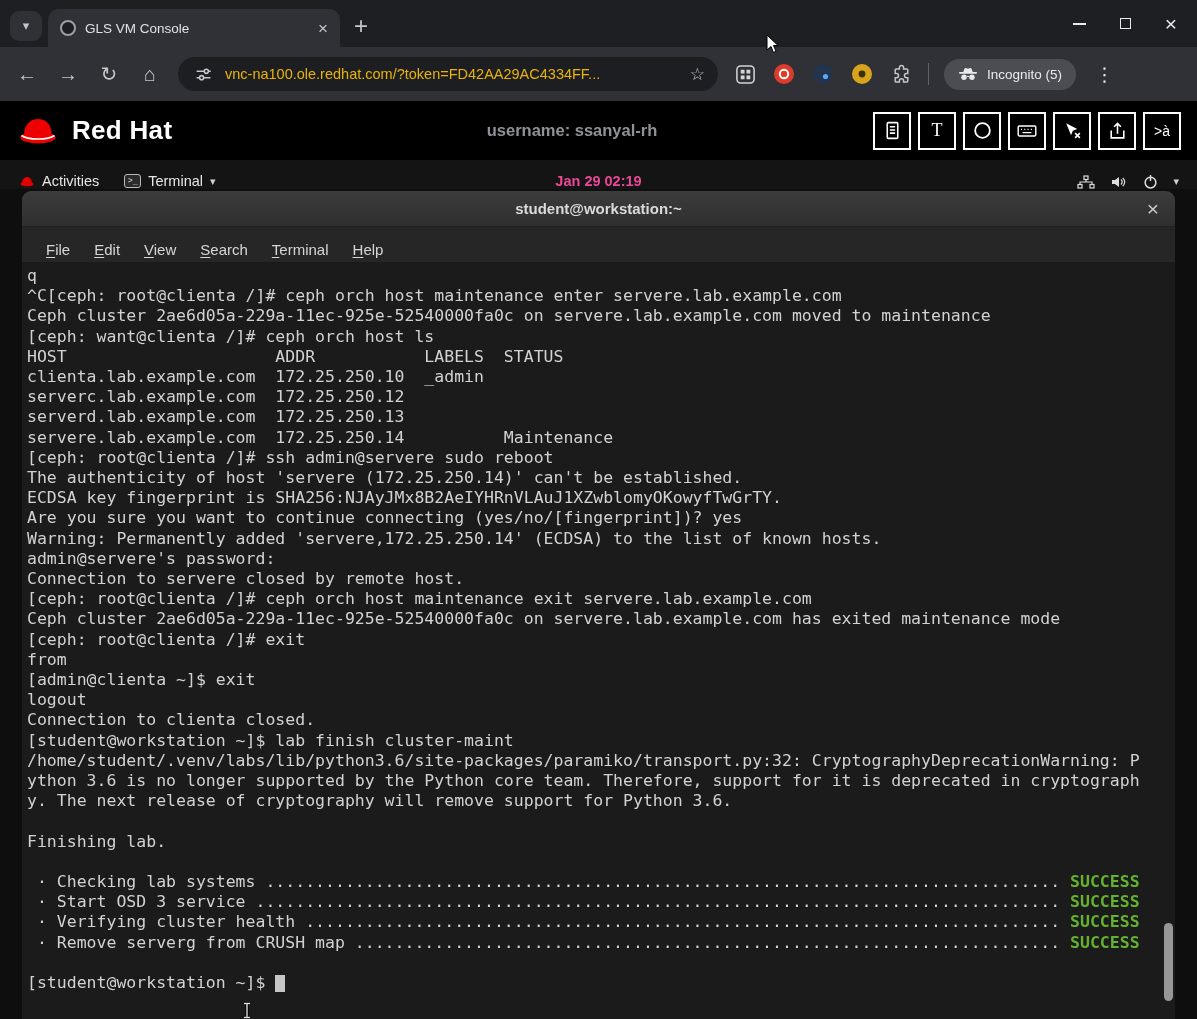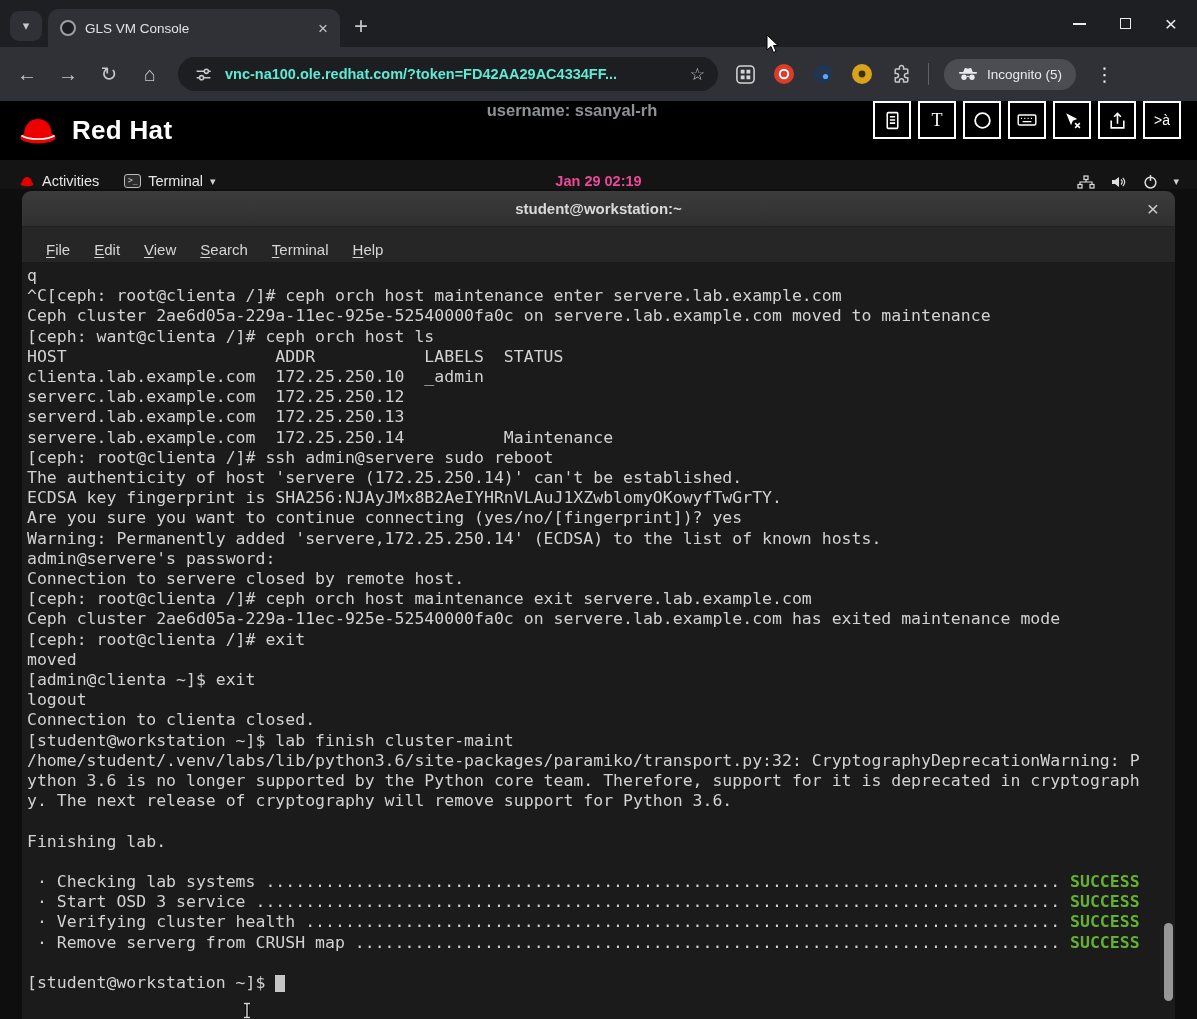--- a/index.html
+++ b/index.html
@@ -20,30 +20,30 @@
   .win-controls{margin-left:auto;display:flex;align-items:center;gap:34px;padding:0 10px;align-self:center;color:#e8eaed;}
   .wc-min{width:13px;height:2px;background:#e8eaed;display:inline-block;}
   .wc-max{width:11px;height:11px;border:1.5px solid #e8eaed;display:inline-block;}
   .wc-close{font-size:21px;line-height:1;}
 
   
   .toolbar{height:54px;background:#303136;display:flex;align-items:center;padding:0 14px;gap:15px;}
   .nav-btn{color:#c7c7c7;font-size:20px;width:26px;text-align:center;line-height:1;}
   .addressbar{width:540px;height:34px;background:#1d1e22;border-radius:17px;display:flex;align-items:center;
     padding:0 13px;gap:10px;}
-  .url{flex:1;color:#5eead4;font-size:14.5px;white-space:nowrap;overflow:hidden;font-weight:bold;}
+  .url{flex:1;color:#eab308;font-size:14.5px;white-space:nowrap;overflow:hidden;}
   .star{color:#c7c7c7;font-size:17px;}
   .ext{width:24px;height:24px;display:flex;align-items:center;justify-content:center;}
   .tb-divider{width:1px;height:22px;background:#5f6368;}
   .incog-chip{height:31px;border-radius:16px;background:#4c4d52;color:#e8eaed;display:flex;align-items:center;
     gap:9px;padding:0 14px;font-size:13.5px;white-space:nowrap;justify-content:center;}
   .kebab{color:#e8eaed;font-size:19px;padding:0 4px;}
 
   
-  .rh-banner{height:59px;background:#000;display:flex;padding:0 16px;}
+  .rh-banner{height:59px;background:#000;display:flex;align-items:center;padding:0 16px;}
   .brand{display:flex;align-items:center;gap:10px;width:255px;flex:none;}
   .brand-text{color:#fff;font-size:26px;font-weight:bold;letter-spacing:.3px;}
   .username{flex:1;text-align:center;color:#8e9296;font-size:16.5px;font-weight:bold;}
   .console-toolbar{display:flex;gap:7px;flex:none;}
   .cbtn{width:38px;height:38px;background:#000;border:2px solid #fff;color:#fff;display:flex;align-items:center;
     justify-content:center;font-size:18px;font-family:"Liberation Serif",serif;}
   .cbtn.small-text{font-size:14px;font-family:"Liberation Sans",sans-serif;}
 
   
   .gnome-bar{height:29px;background:#141414;display:flex;align-items:flex-end;color:#e6e6e6;font-size:14.5px;
@@ -271,21 +271,21 @@
             <div class="term-line"><span>[ceph: root@clienta /]# ssh admin@servere sudo reboot</span></div>
             <div class="term-line"><span>The authenticity of host 'servere (172.25.250.14)' can't be established.</span></div>
             <div class="term-line"><span>ECDSA key fingerprint is SHA256:NJAyJMx8B2AeIYHRnVLAuJ1XZwblomyOKowyfTwGrTY.</span></div>
             <div class="term-line"><span>Are you sure you want to continue connecting (yes/no/[fingerprint])? yes</span></div>
             <div class="term-line"><span>Warning: Permanently added 'servere,172.25.250.14' (ECDSA) to the list of known hosts.</span></div>
             <div class="term-line"><span>admin@servere's password:</span></div>
             <div class="term-line"><span>Connection to servere closed by remote host.</span></div>
             <div class="term-line"><span>[ceph: root@clienta /]# ceph orch host maintenance exit servere.lab.example.com</span></div>
             <div class="term-line"><span>Ceph cluster 2ae6d05a-229a-11ec-925e-52540000fa0c on servere.lab.example.com has exited maintenance mode</span></div>
             <div class="term-line"><span>[ceph: root@clienta /]# exit</span></div>
-            <div class="term-line"><span>moved</span></div>
+            <div class="term-line"><span>from</span></div>
             <div class="term-line"><span>[admin@clienta ~]$ exit</span></div>
             <div class="term-line"><span>logout</span></div>
             <div class="term-line"><span>Connection to clienta closed.</span></div>
             <div class="term-line"><span>[student@workstation ~]$ lab finish cluster-maint</span></div>
             <div class="term-line"><span>/home/student/.venv/labs/lib/python3.6/site-packages/paramiko/transport.py:32: CryptographyDeprecationWarning: P</span></div>
             <div class="term-line"><span>ython 3.6 is no longer supported by the Python core team. Therefore, support for it is deprecated in cryptograph</span></div>
             <div class="term-line"><span>y. The next release of cryptography will remove support for Python 3.6.</span></div>
             <div class="term-line"><span></span></div>
             <div class="term-line"><span>Finishing lab.</span></div>
             <div class="term-line"><span></span></div>

